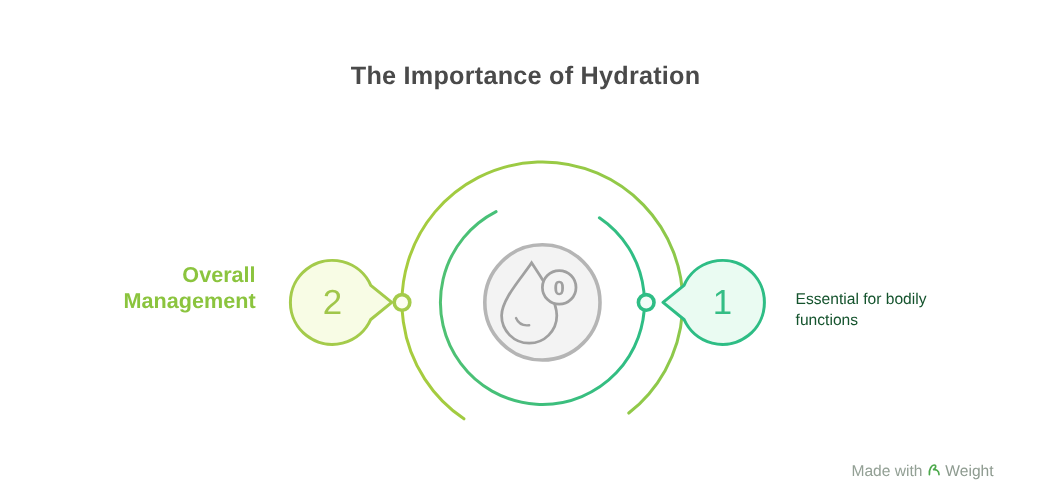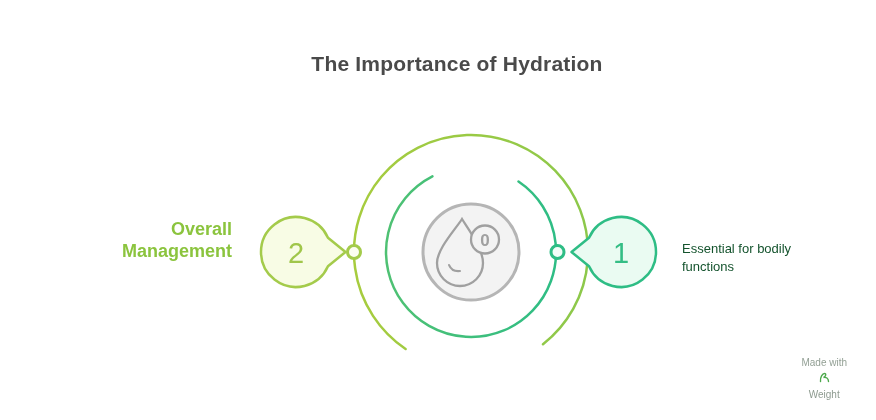--- a/index.html
+++ b/index.html
@@ -1,35 +1,34 @@
 <!DOCTYPE html>
 <html><head>
 <meta charset="utf-8">
 <style>
   html,body{margin:0;padding:0;background:#ffffff;}
   .canvas{
     position:relative;width:844px;height:420px;background:#ffffff;overflow:hidden;
     font-family:"Liberation Sans",sans-serif;
-    margin-left:19px;
   }
   .title{
     position:absolute;top:52px;left:0;width:876px;text-align:center;
     font-size:21px;font-weight:bold;color:#4A4A4A;letter-spacing:.2px;
   }
   .diagram-svg{position:absolute;left:0;top:0;}
   .node-block{position:absolute;}
   .node-block.left{left:61px;top:218px;width:152px;text-align:right;}
   .node-block.right{left:663px;top:226px;width:160px;text-align:left;}
   .node-heading{font-size:18px;line-height:22px;font-weight:bold;}
   .node-block.left .node-heading{color:#8BC43E;}
   .node-block.right .node-heading{color:#2EBD85;}
   .node-desc{font-size:13px;line-height:18px;color:#14532d;margin-top:14px;}
   .watermark{
     position:absolute;right:16px;bottom:20px;display:flex;align-items:center;gap:4px;
-    font-size:10px;color:#93A095;flex-direction:column;
+    font-size:13px;color:#93A095;
   }
   .watermark .brand{color:#8E9B90;}
   .wm-icon{display:inline-block;}
 </style>
 </head>
 <body>
 
 <div class="canvas">
 
   <div class="title">The Importance of Hydration</div>

